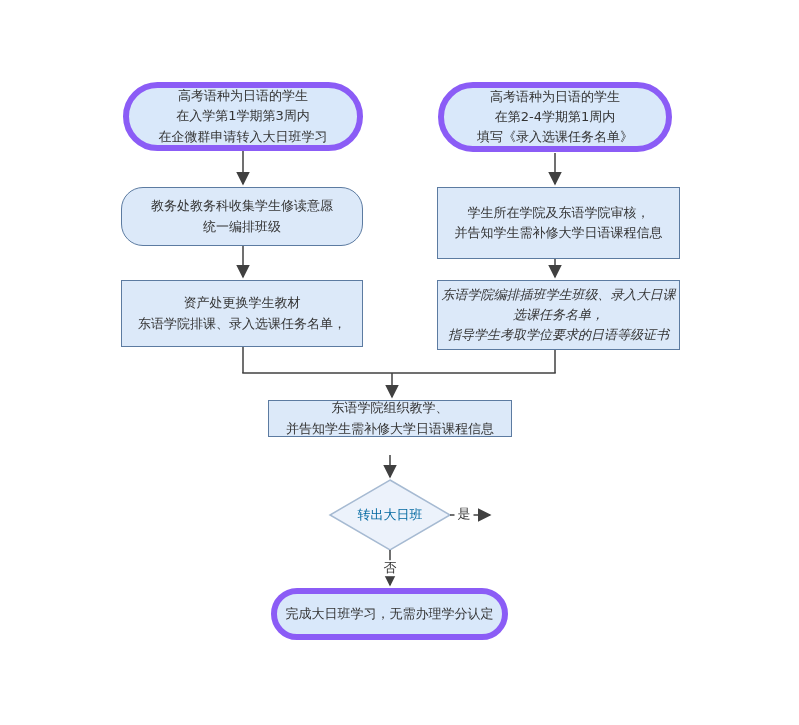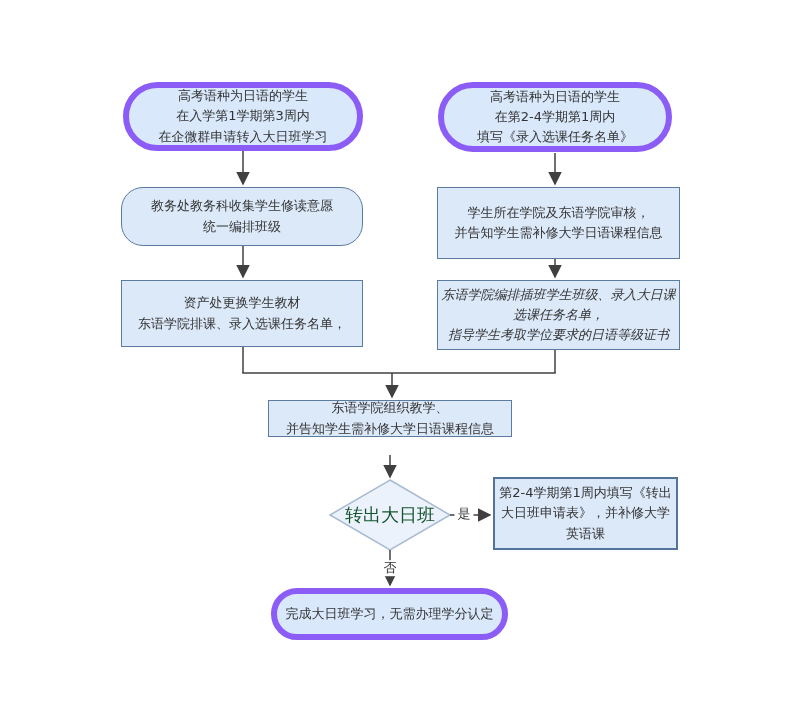--- a/index.html
+++ b/index.html
@@ -39,22 +39,22 @@
   }
   .diamond-label {
     position: absolute;
     left: 330px;
     top: 480px;
     width: 120px;
     height: 70px;
     display: flex;
     align-items: center;
     justify-content: center;
-    font-size: 18px;
-    color: #14532d;
+    font-size: 13px;
+    color: #0369a1;
   }
   .edge-label {
     position: absolute;
     transform: translate(-50%, -50%);
     background: #ffffff;
     padding: 0 3px;
     font-size: 13px;
     color: #333333;
     line-height: 1.2;
   }
@@ -127,25 +127,20 @@
     <div>指导学生考取学位要求的日语等级证书</div>
   </div>
 
   <div class="node rect" style="left:268px; top:400px; width:244px; height:37px;">
     <div>东语学院组织教学、</div>
     <div>并告知学生需补修大学日语课程信息</div>
   </div>
 
   <div class="diamond-label">转出大日班</div>
 
-  <div class="node yes-box" style="left:493px; top:477px; width:185px; height:73px;">
-    <div>第2-4学期第1周内填写《转出</div>
-    <div>大日班申请表》，并补修大学</div>
-    <div>英语课</div>
-  </div>
 
   <span class="edge-label" style="left:464px; top:514px;">是</span>
   <span class="edge-label" style="left:390px; top:568px;">否</span>
 
   <div class="node stadium" style="left:271px; top:588px; width:237px; height:52px; border-radius:28px;justify-content:center;">
     <div>完成大日班学习，无需办理学分认定</div>
   </div>
 
 </div>
 

